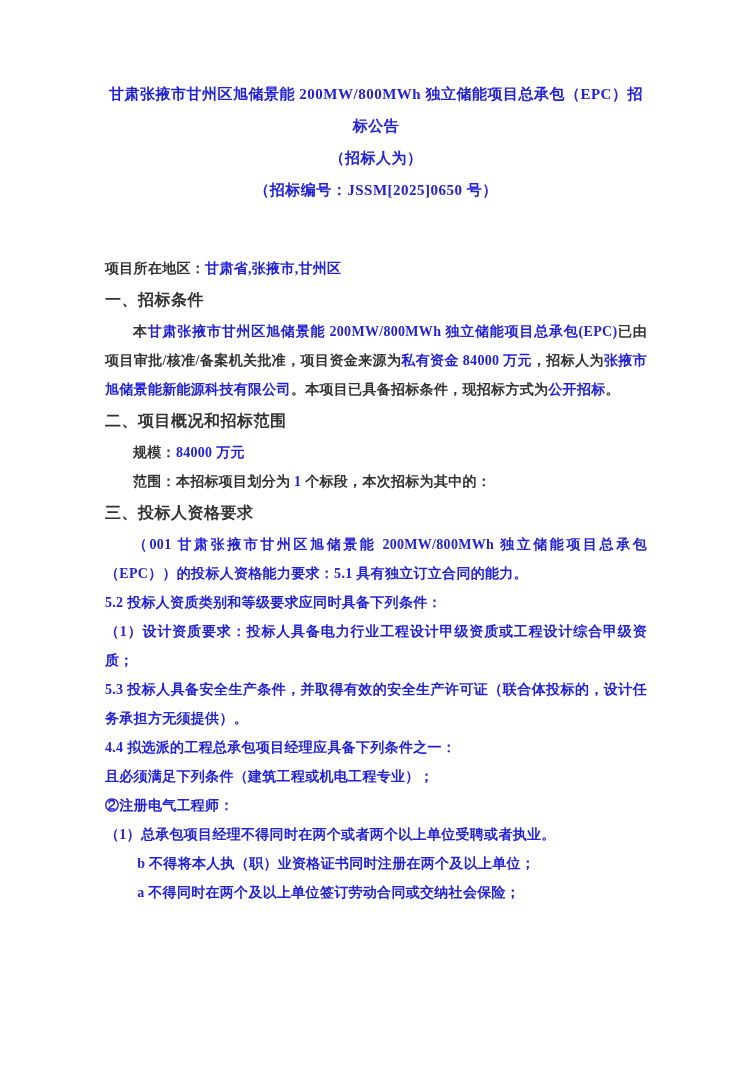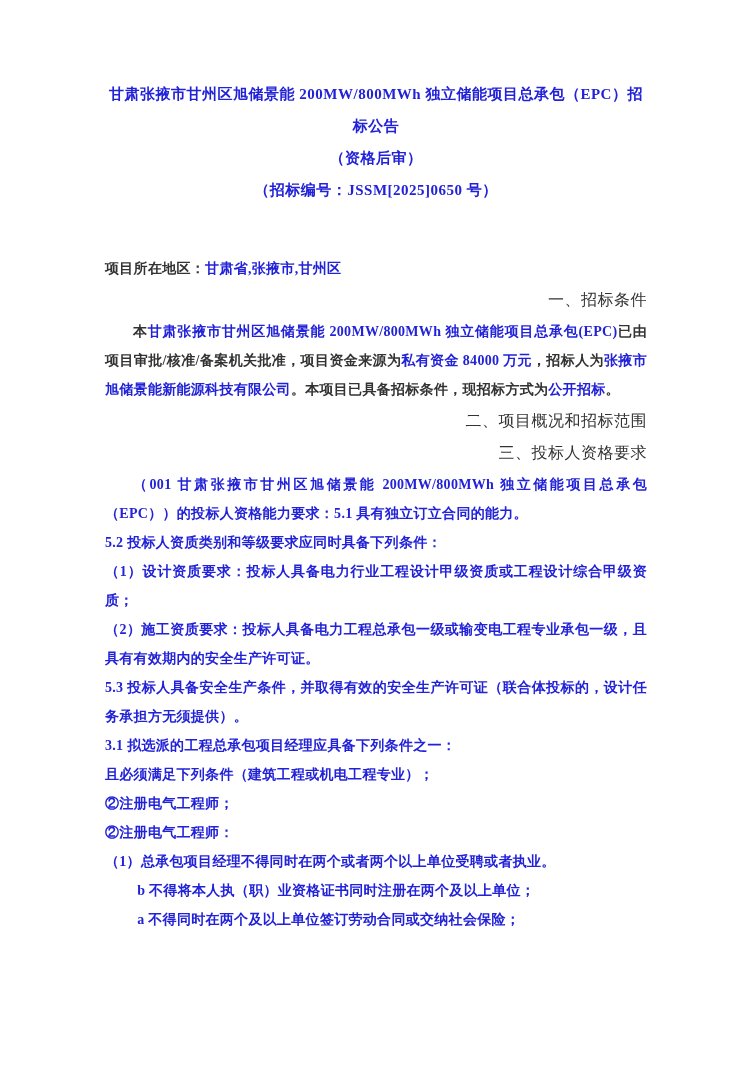--- a/index.html
+++ b/index.html
@@ -19,58 +19,57 @@
   .doc-title {
     color: var(--blue, #2222d8);
     font-weight: bold;
     font-size: 15px;
     line-height: 32px;
     letter-spacing: 0.5px;
   }
   .doc-body { }
   .heading {
     font-size: 16px;
-    font-weight: normal;
+    font-weight: bold;
     color: var(--ink, #333333);
     line-height: 30px;
     margin: 2px 0;
     letter-spacing: 0.5px;
-    text-align: right;
   }
   .para {
     font-size: 14px;
     line-height: 29px;
     text-align: justify;
     letter-spacing: 0.3px;
     font-weight: bold;
   }
   .c-blue { color: var(--blue, #2222d8); }
   .c-black { color: var(--ink, #333333); }
 </style>
 </head>
 <body>
 
 <div class="page">
   <div class="title-block">
     <div class="doc-title">甘肃张掖市甘州区旭储景能 200MW/800MWh 独立储能项目总承包（EPC）招标公告</div>
-    <div class="doc-title">（资格后审）</div>
+    <div class="doc-title">（招标人为）</div>
     <div class="doc-title">（招标编号：JSSM[2025]0650 号）</div>
   </div>
   <div class="doc-body" id="doc-body">
       <div class="para"><span class="c-black">项目所在地区：</span><span class="c-blue">甘肃省,张掖市,甘州区</span></div>
       <div class="heading"><span class="c-black">一、招标条件</span></div>
       <div class="para" style="text-indent: 2em;"><span class="c-black">本</span><span class="c-blue">甘肃张掖市甘州区旭储景能 200MW/800MWh 独立储能项目总承包(EPC)</span><span class="c-black">已由项目审批/核准/备案机关批准，项目资金来源为</span><span class="c-blue">私有资金 84000 万元</span><span class="c-black">，招标人为</span><span class="c-blue">张掖市旭储景能新能源科技有限公司</span><span class="c-black">。本项目已具备招标条件，现招标方式为</span><span class="c-blue">公开招标</span><span class="c-black">。</span></div>
       <div class="heading"><span class="c-black">二、项目概况和招标范围</span></div>
+      <div class="para" style="text-indent: 2em;"><span class="c-black">规模：</span><span class="c-blue">84000 万元</span></div>
+      <div class="para" style="text-indent: 2em;"><span class="c-black">范围：本招标项目划分为 </span><span class="c-blue">1</span><span class="c-black"> 个标段，本次招标为其中的：</span></div>
       <div class="heading"><span class="c-black">三、投标人资格要求</span></div>
       <div class="para" style="text-indent: 2em;"><span class="c-blue">（001 甘肃张掖市甘州区旭储景能 200MW/800MWh 独立储能项目总承包（EPC））的投标人资格能力要求：5.1 具有独立订立合同的能力。</span></div>
       <div class="para"><span class="c-blue">5.2 投标人资质类别和等级要求应同时具备下列条件：</span></div>
       <div class="para"><span class="c-blue">（1）设计资质要求：投标人具备电力行业工程设计甲级资质或工程设计综合甲级资质；</span></div>
-      <div class="para"><span class="c-blue">（2）施工资质要求：投标人具备电力工程总承包一级或输变电工程专业承包一级，且具有有效期内的安全生产许可证。</span></div>
       <div class="para"><span class="c-blue">5.3 投标人具备安全生产条件，并取得有效的安全生产许可证（联合体投标的，设计任务承担方无须提供）。</span></div>
-      <div class="para"><span class="c-blue">3.1 拟选派的工程总承包项目经理应具备下列条件之一：</span></div>
+      <div class="para"><span class="c-blue">4.4 拟选派的工程总承包项目经理应具备下列条件之一：</span></div>
       <div class="para"><span class="c-blue">且必须满足下列条件（建筑工程或机电工程专业）；</span></div>
-      <div class="para"><span class="c-blue">②注册电气工程师；</span></div>
       <div class="para"><span class="c-blue">②注册电气工程师：</span></div>
       <div class="para"><span class="c-blue">（1）总承包项目经理不得同时在两个或者两个以上单位受聘或者执业。</span></div>
       <div class="para" style="text-indent: 2.3em;"><span class="c-blue">b 不得将本人执（职）业资格证书同时注册在两个及以上单位；</span></div>
       <div class="para" style="text-indent: 2.3em;"><span class="c-blue">a 不得同时在两个及以上单位签订劳动合同或交纳社会保险；</span></div>
     </div>
 </div>
 
 </body></html>

